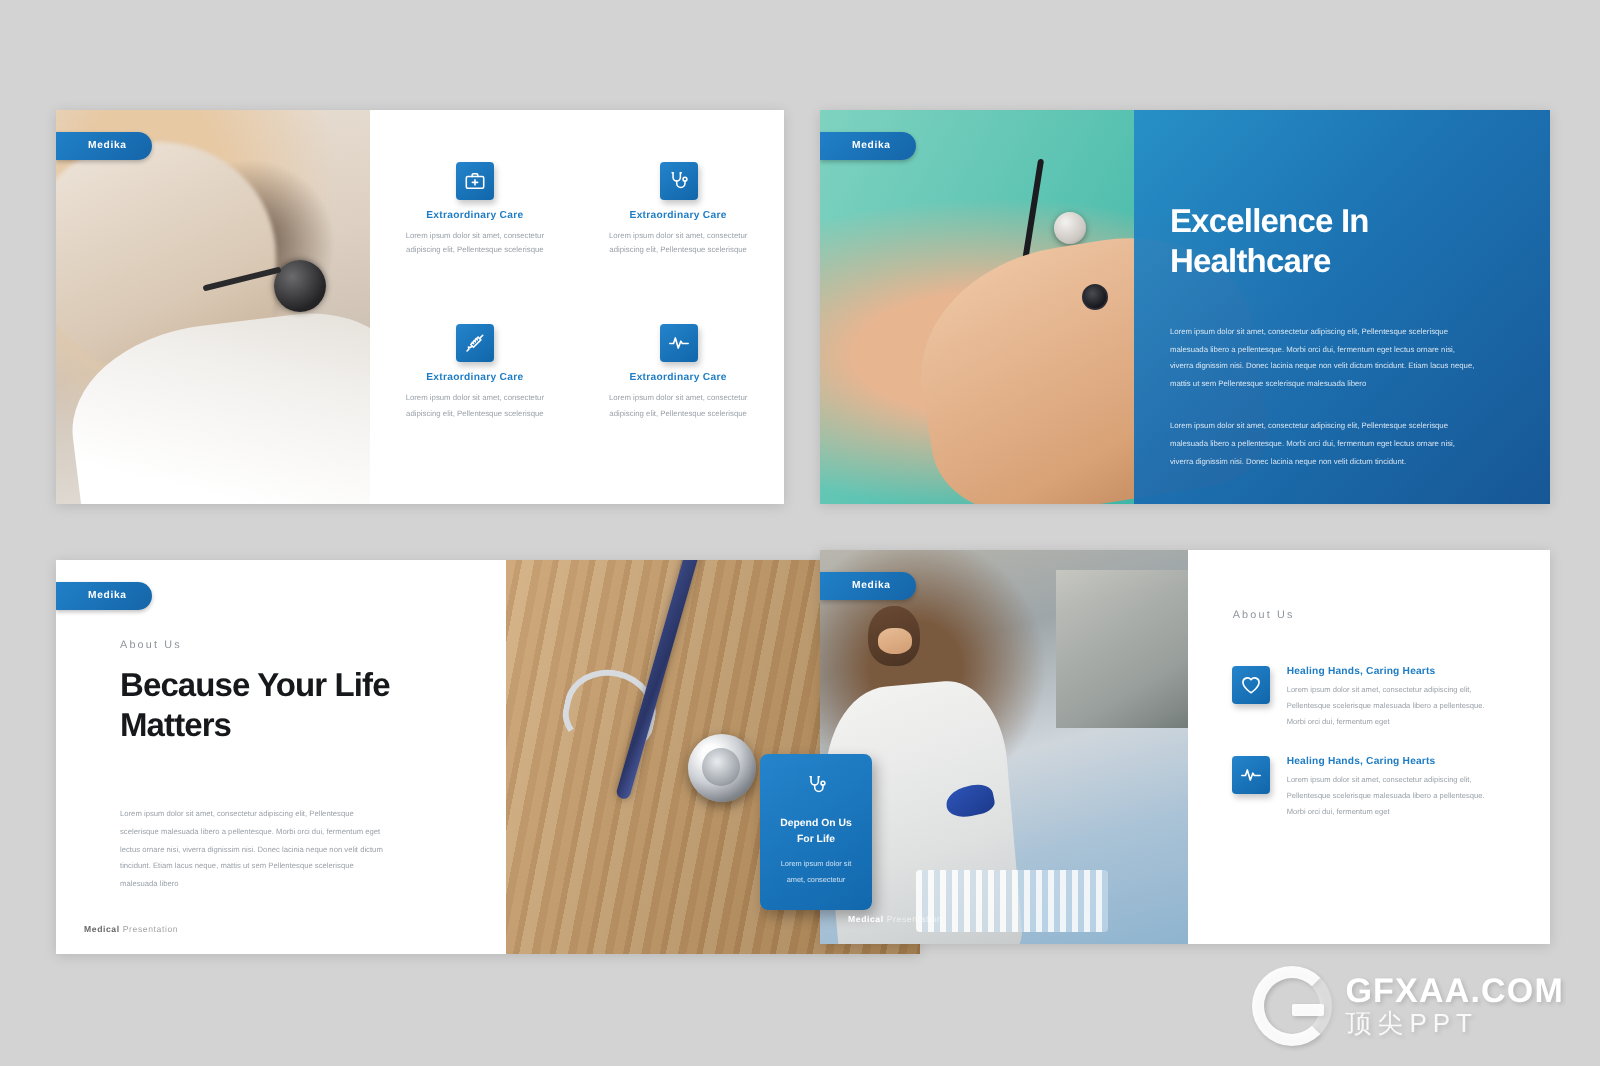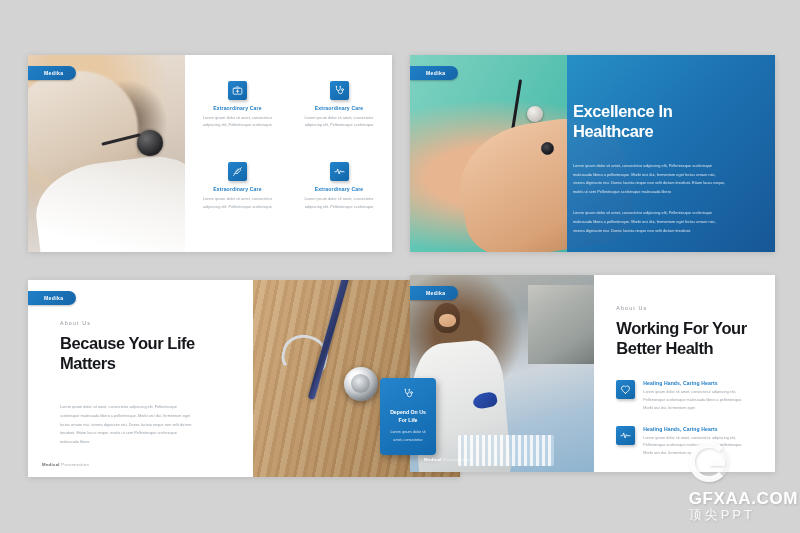--- a/index.html
+++ b/index.html
@@ -143,21 +143,21 @@
   .s2-stetho-head {
     position: absolute; left: 32%; top: 26%;
     width: 16px; height: 16px; border-radius: 50%;
     background: radial-gradient(circle at 36% 32%, #f4f2ef, #c9c5bf 68%, #8d8a85);
     box-shadow: 0 1px 3px rgba(0,0,0,.4);
   }
   .s2-panel {
     position: absolute; right: 0; top: 0;
     width: 57%; height: 100%;
     background: linear-gradient(135deg, rgba(36,140,200,.93) 0%, rgba(27,110,178,.95) 45%, rgba(22,84,150,.96) 100%);
-    padding: 24px 26px 0 6px;
+    padding: 24px 26px 0 18px;
   }
   .s2-title {
     color: #fff; font-size: 16.5px; font-weight: bold;
     line-height: 1.24; letter-spacing: -.4px;
     margin-top: 22px;
   }
   .s2-para {
     color: rgba(255,255,255,.82);
     font-size: 3.9px; line-height: 2.25;
     margin-top: 20px; max-width: 155px;
@@ -298,24 +298,23 @@
   }
   .s4-icon svg { width: 11px; height: 11px; }
   .s4-item-title {
     color: #1d7cc4; font-size: 5.1px; font-weight: bold;
     margin-bottom: 3px; letter-spacing: .1px;
   }
   .s4-item-body { color: #9aa2a9; font-size: 3.8px; line-height: 2.05; }
 
   
   .watermark {
-    position: absolute; right: 2px; bottom: 10px;
-    display: flex; gap: 7px;
+    position: absolute; right: 18px; bottom: 10px;
+    display: flex; align-items: center; gap: 7px;
     z-index: 20;
-    flex-direction: column;
   }
   .wm-g {
     width: 40px; height: 40px; border-radius: 50%;
     border: 6px solid rgba(255,255,255,.92);
     border-right-color: rgba(255,255,255,.35);
     position: relative;
     filter: drop-shadow(1px 1px 1px rgba(0,0,0,.16));
   }
   .wm-g::after {
     content:""; position:absolute; right:-2px; top:46%;
@@ -453,21 +452,20 @@
       <div class="s4-bench"></div>
       <div class="s4-coat"></div>
       <div class="s4-head"></div>
       <div class="s4-glove"></div>
       <div class="s4-rack"></div>
     </div>
     <div class="badge">Medika</div>
 
     <div class="s4-right">
       <div class="eyebrow">About Us</div>
-      <div class="headline">Working For Your Better Health</div>
 
       <div class="s4-list">
 
         <div class="s4-item">
           <div class="s4-icon">
             <svg viewBox="0 0 24 24" fill="none" stroke="#ffffff" stroke-width="1.8" stroke-linecap="round" stroke-linejoin="round">
               <path d="M12 20.4S3.2 14.9 3.2 9.1A4.9 4.9 0 0 1 12 6.2a4.9 4.9 0 0 1 8.8 2.9c0 5.8-8.8 11.3-8.8 11.3z"></path>
             </svg>
           </div>
           <div>

